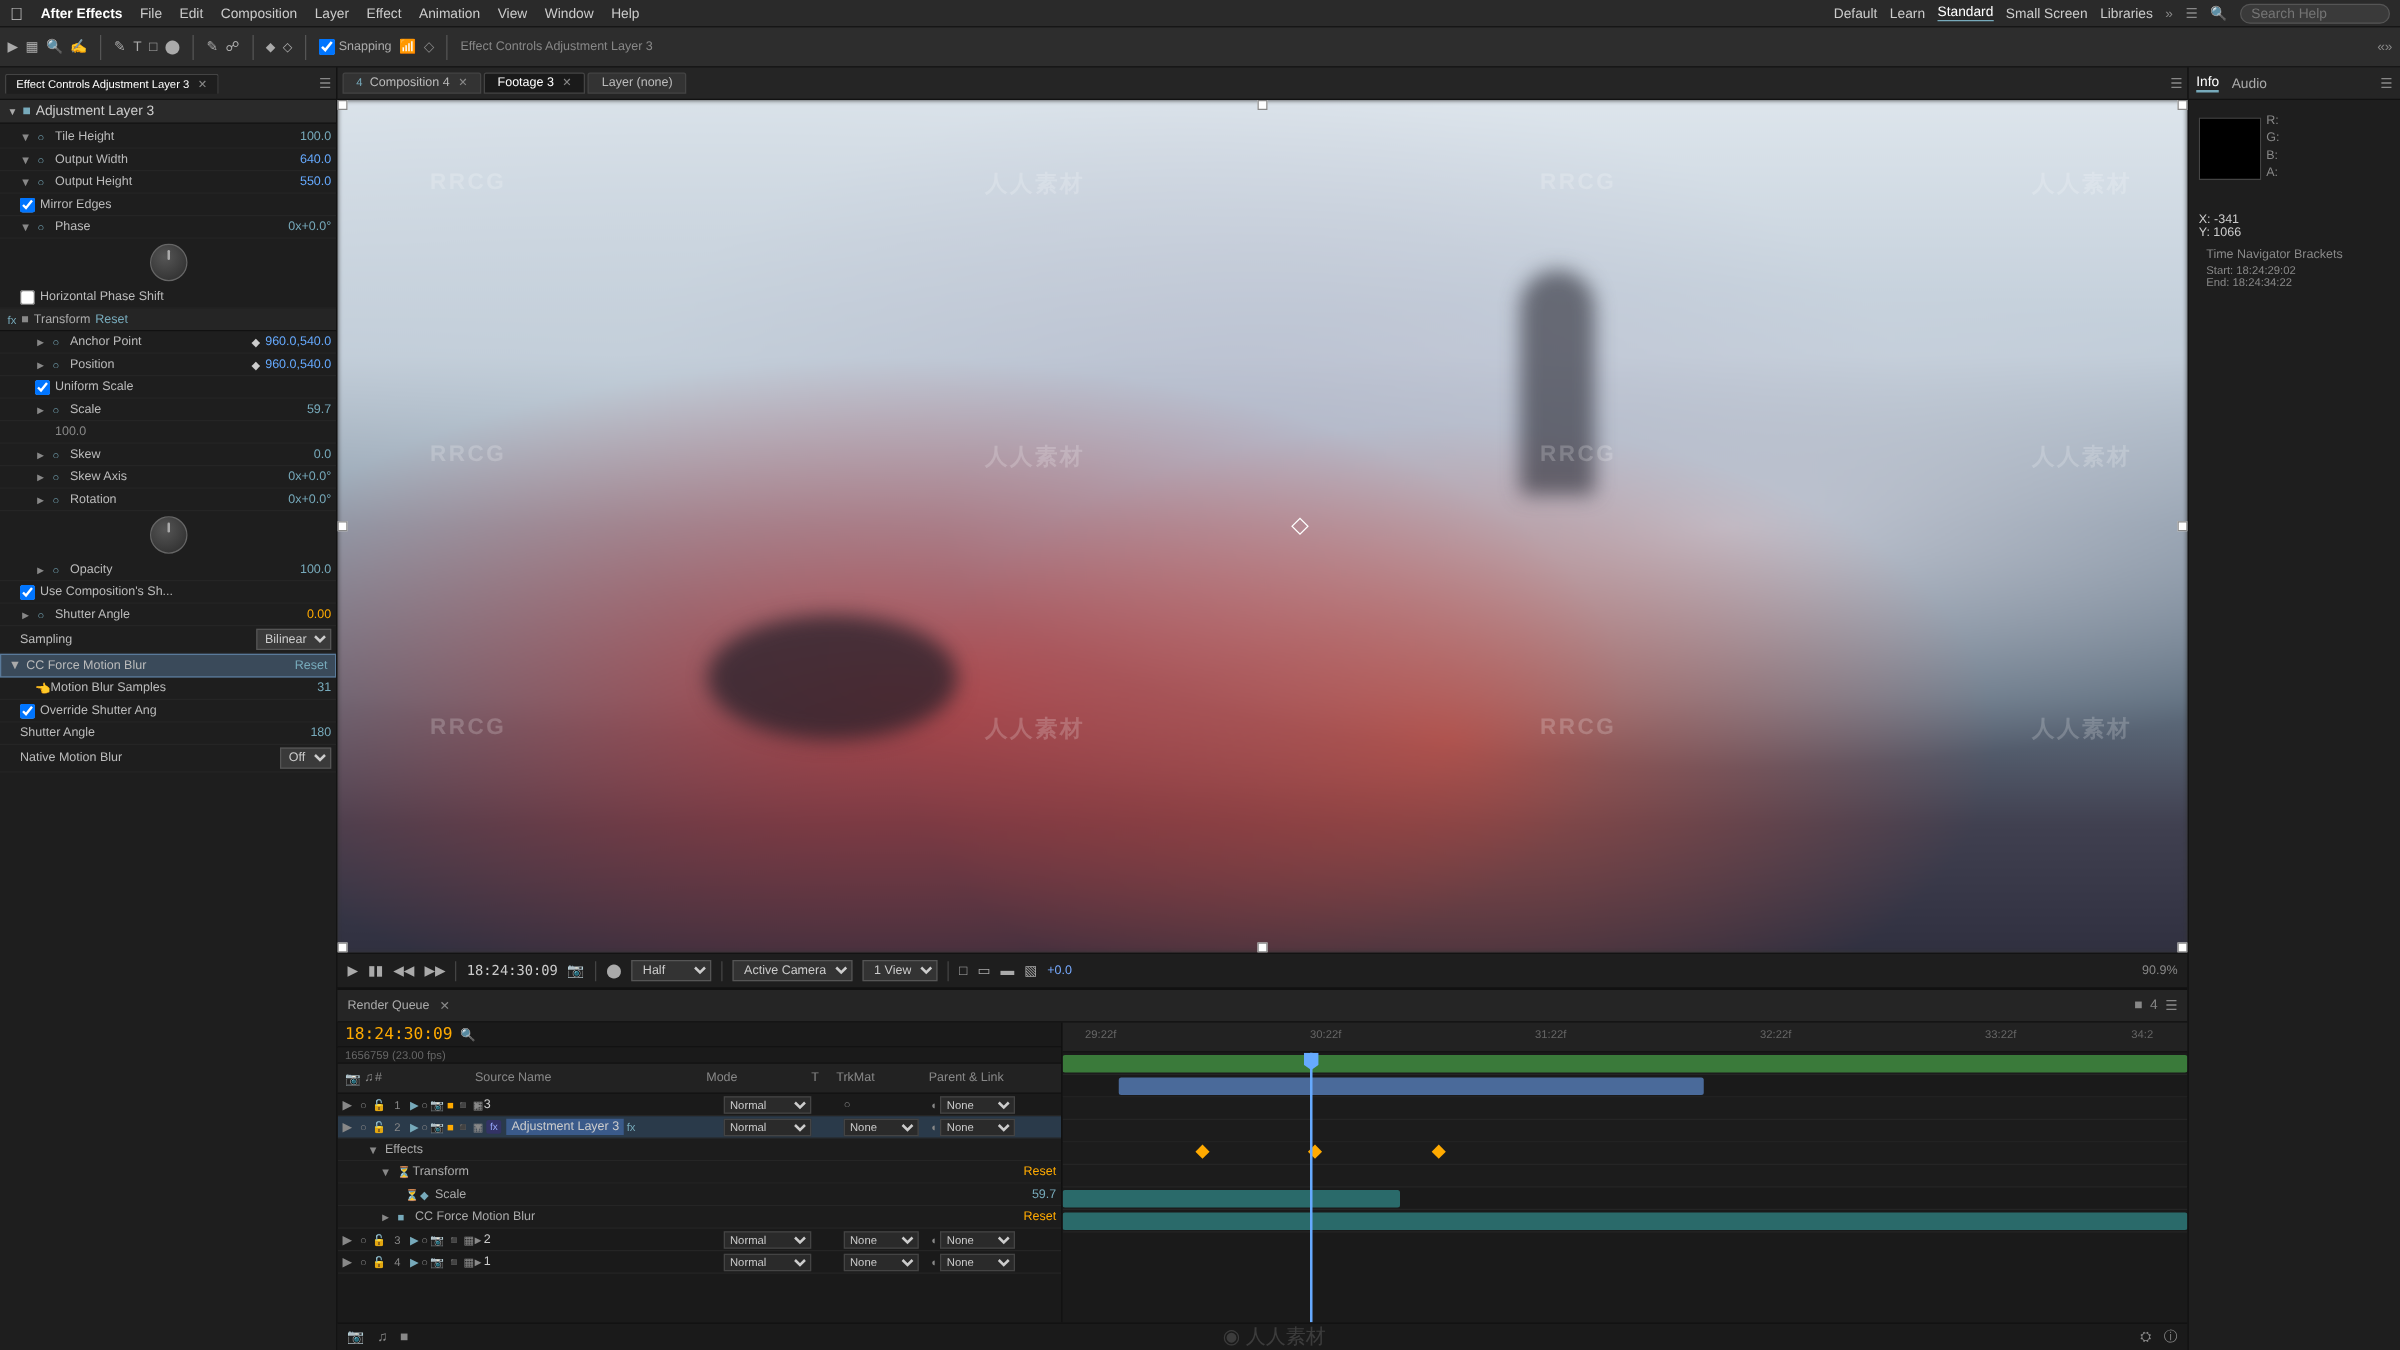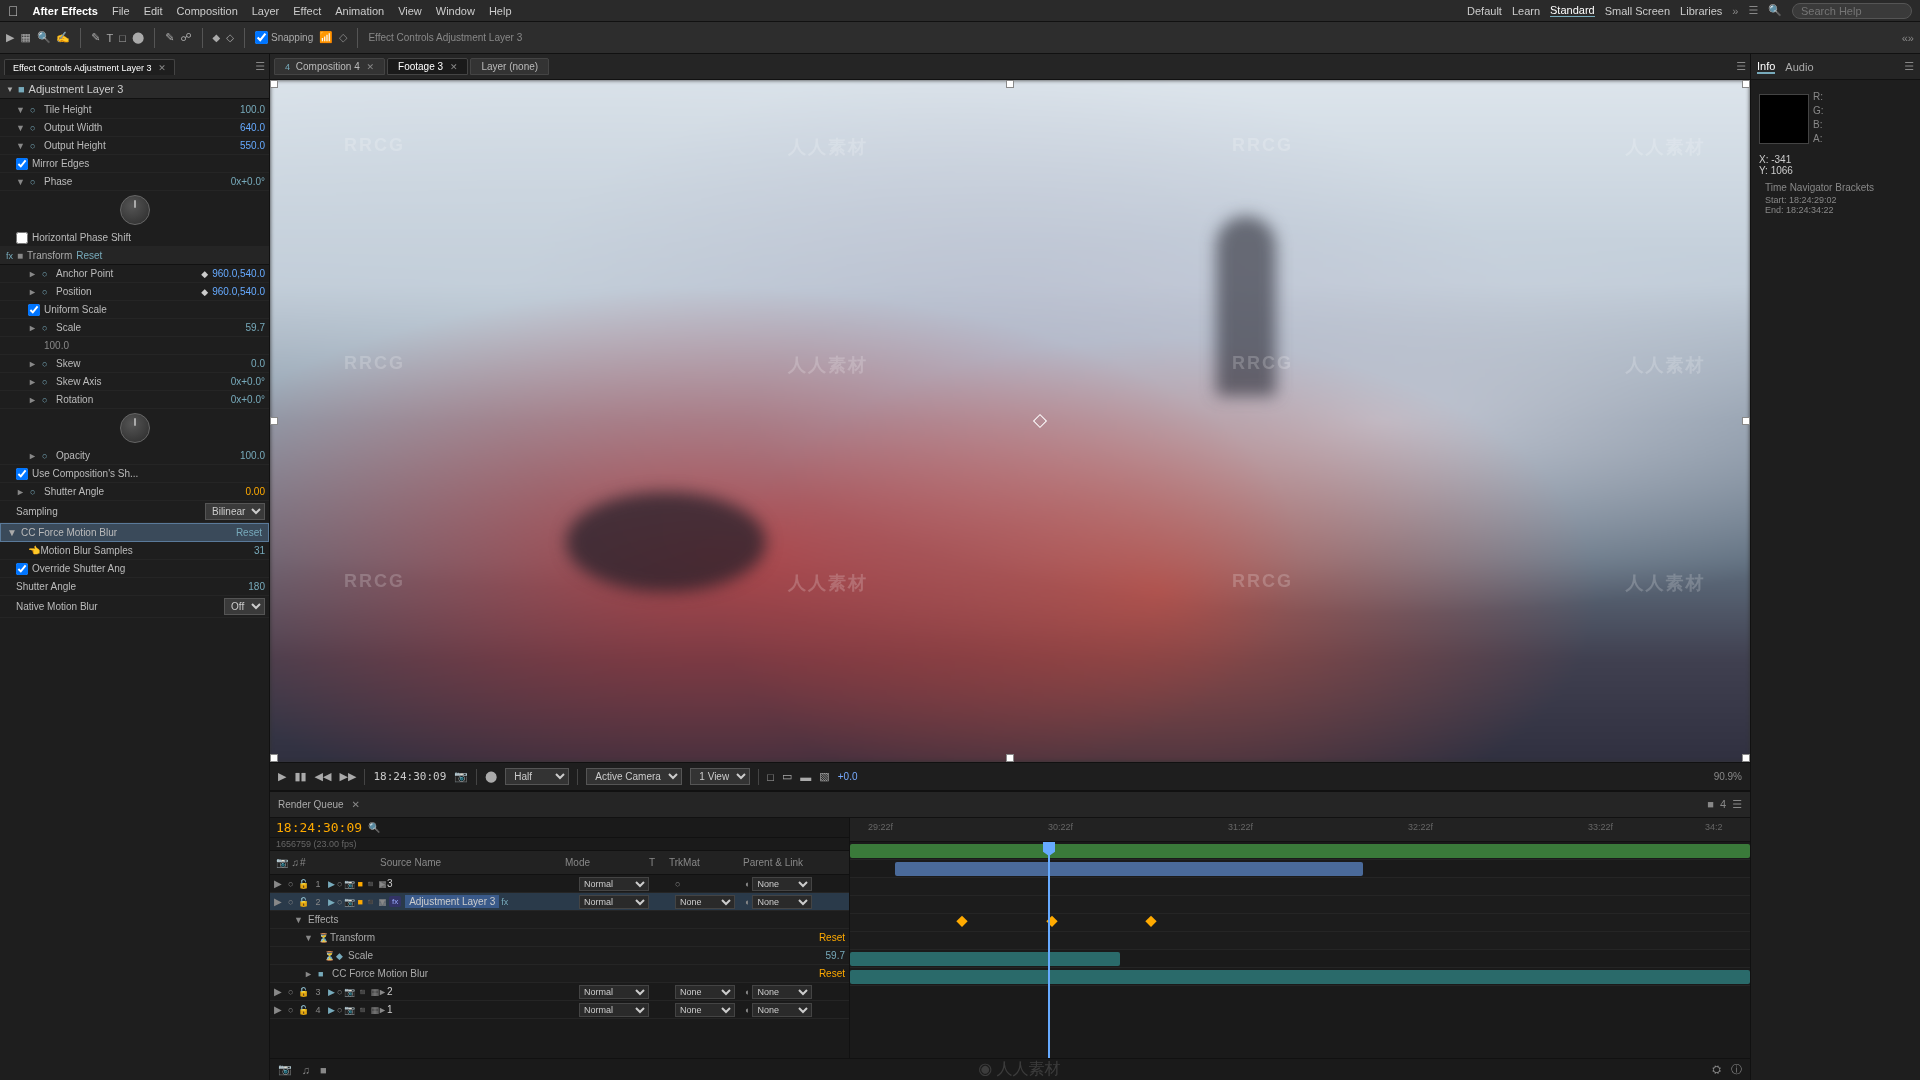--- a/index.html
+++ b/index.html
@@ -1144,21 +1144,21 @@
             <span class="info-label">B:</span>
             <span class="info-value"></span>
           </div>
           <div class="info-row">
             <span class="info-label">A:</span>
             <span class="info-value"></span>
           </div>
         </div>
       </div>
 
-      <div style="margin-top:4px;">
+      <div style="margin-top:20px;">
         <div style="font-size:10px;color:#ccc;">X: -341</div>
         <div style="font-size:10px;color:#ccc;">Y: 1066</div>
       </div>
 
       <div class="time-navigator">
         <div class="time-nav-label">Time Navigator Brackets</div>
         <div style="font-size:9px;color:#888;">Start: 18:24:29:02</div>
         <div style="font-size:9px;color:#888;">End: 18:24:34:22</div>
       </div>
     </div>

